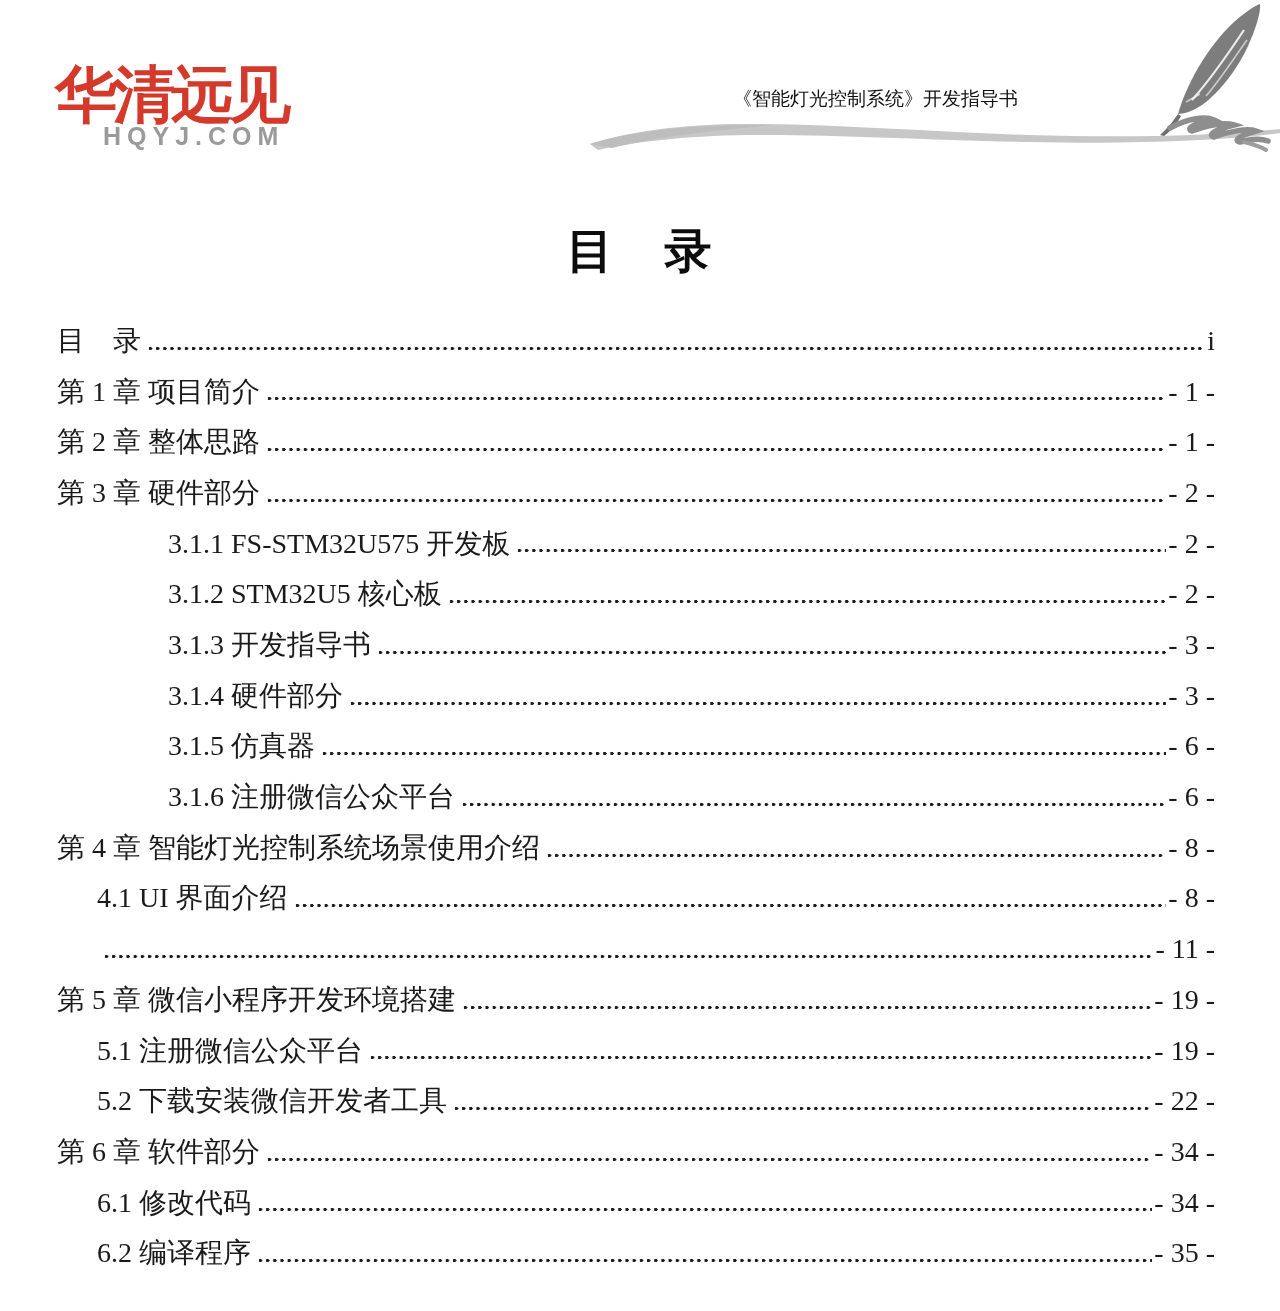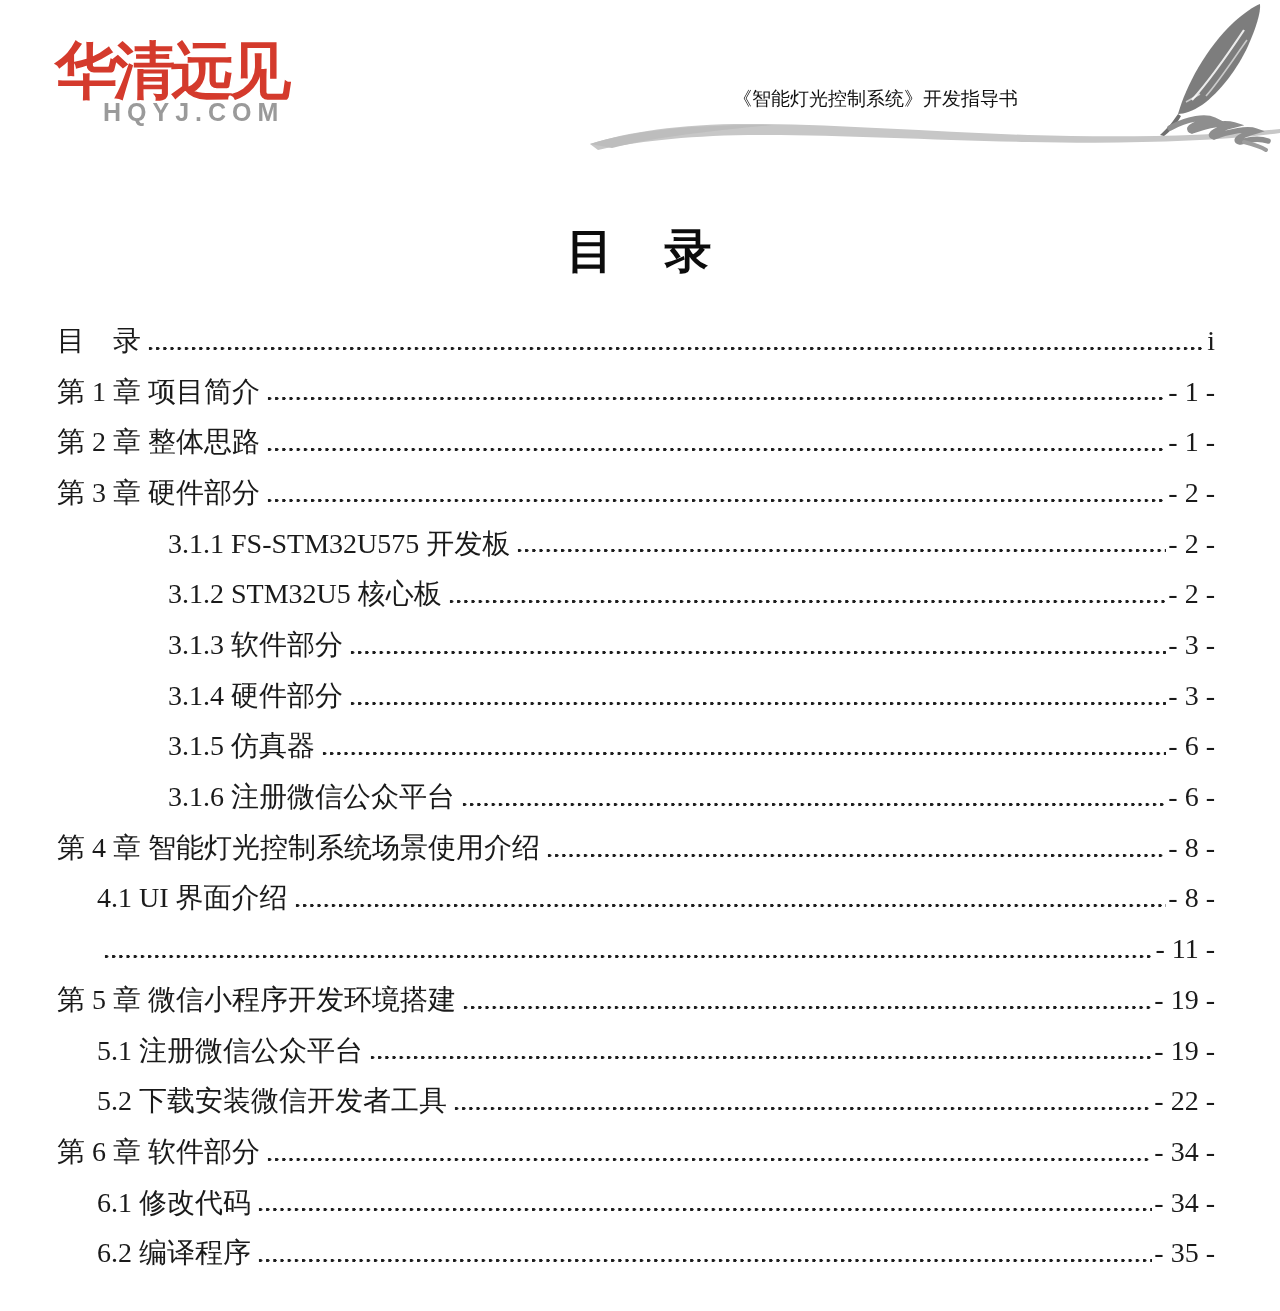--- a/index.html
+++ b/index.html
@@ -24,20 +24,21 @@
     left: 55px;
     top: 40px;
   }
   .logo-cn {
     font-family: "Liberation Sans", "DejaVu Sans", sans-serif;
     font-weight: 900;
     font-size: 62px;
     line-height: 1.0;
     color: #d43a2c;
     letter-spacing: -4px;
+    margin-top: 24px;
   }
   .logo-en {
     font-family: "Liberation Sans", "DejaVu Sans", sans-serif;
     font-weight: bold;
     font-size: 25px;
     color: #9a9a9a;
     letter-spacing: 6px;
     margin-left: 48px;
     margin-top: -4px;
   }
@@ -169,21 +170,21 @@
       <span class="toc-label">3.1.1 FS-STM32U575 开发板</span>
       <span class="dots"></span>
       <span class="toc-page">- 2 -</span>
     </div>
   <div class="toc-row lvl2">
       <span class="toc-label">3.1.2 STM32U5 核心板</span>
       <span class="dots"></span>
       <span class="toc-page">- 2 -</span>
     </div>
   <div class="toc-row lvl2">
-      <span class="toc-label">3.1.3 软件部分</span>
+      <span class="toc-label">3.1.3 开发指导书</span>
       <span class="dots"></span>
       <span class="toc-page">- 3 -</span>
     </div>
   <div class="toc-row lvl2">
       <span class="toc-label">3.1.4 硬件部分</span>
       <span class="dots"></span>
       <span class="toc-page">- 3 -</span>
     </div>
   <div class="toc-row lvl2">
       <span class="toc-label">3.1.5 仿真器</span>

